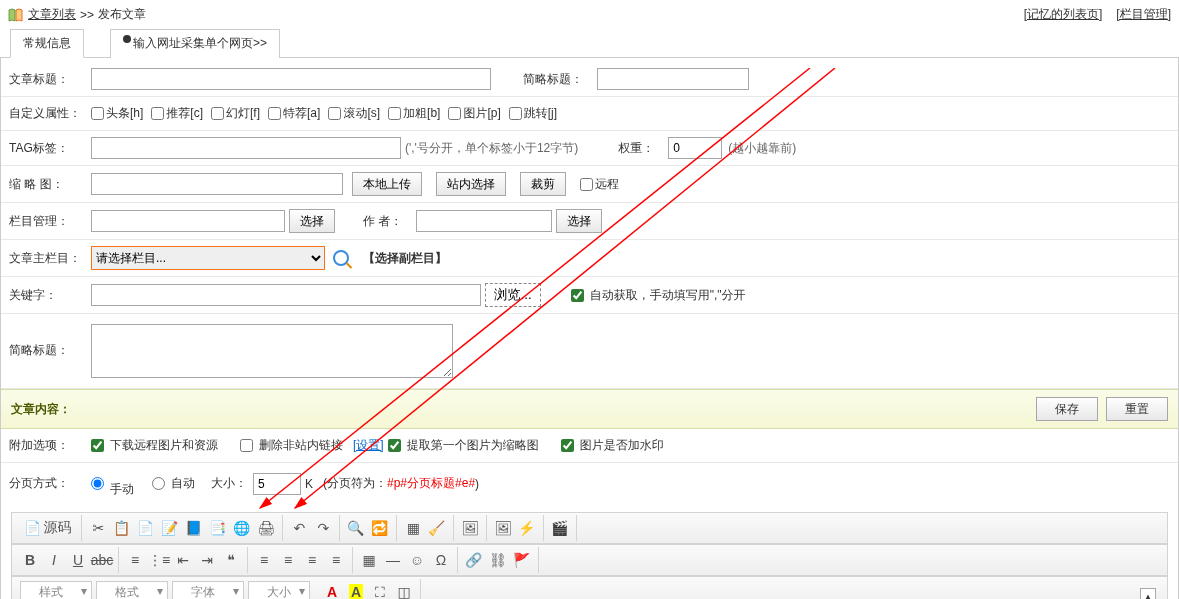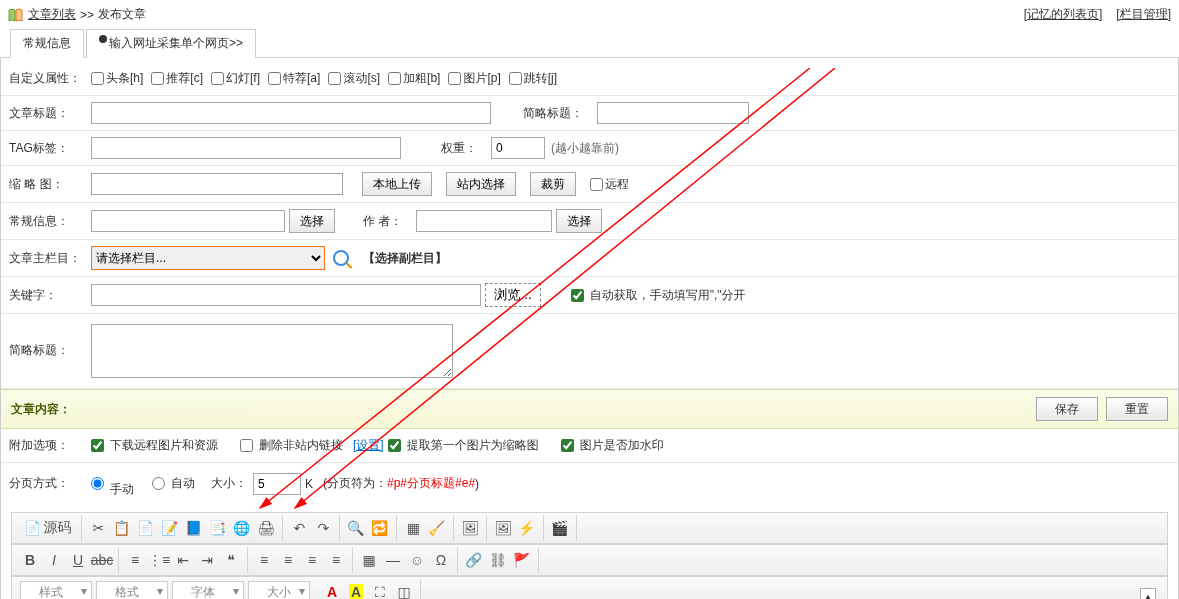--- a/index.html
+++ b/index.html
@@ -2,21 +2,21 @@
 <html><head>
 <meta charset="utf-8">
 <style>
 *{box-sizing:border-box;margin:0;padding:0;}
 body{font-family:"Microsoft YaHei",Arial,sans-serif;font-size:12px;color:#333;background:#fff;width:1179px;position:relative;}
 .breadcrumb{padding:6px 8px;display:flex;align-items:center;justify-content:space-between;}
 .breadcrumb-left{display:flex;align-items:center;gap:4px;}
 .book-icon{width:16px;height:14px;display:inline-block;position:relative;}
 .top-links{display:flex;gap:14px;}
 .top-links a{color:#333;text-decoration:underline;cursor:pointer;}
-.tabs{border-bottom:1px solid #ccc;display:flex;padding-left:10px;}
+.tabs{border-bottom:1px solid #ccc;display:flex;padding-left:10px;gap:24px;}
 .tab{padding:5px 12px;border:1px solid #ccc;border-bottom:none;margin-right:2px;background:#fff;cursor:pointer;margin-bottom:-1px;}
 .tab.active{background:#fff;border-bottom:1px solid #fff;}
 .tab2{display:flex;gap:2px;}
 .bullet{display:inline-block;width:8px;height:8px;background:#333;border-radius:50%;}
 .form-area{border:1px solid #ccc;border-top:none;padding:4px 0 0 0;}
 .row{display:flex;align-items:center;padding:6px 8px;border-bottom:1px solid #e8e8e8;min-height:34px;}
 .row.noborder{border-bottom:none;}
 .label{width:82px;flex-shrink:0;}
 input[type=text]{border:1px solid #a7a6aa;height:22px;padding:1px 4px;font-size:12px;}
 .title-input{width:400px;}
@@ -81,78 +81,79 @@
   <div class="tab active">常规信息</div>
   <div class="tab tab2">
     <span class="bullet"></span>
     <span>输入网址采集单个网页&gt;&gt;</span>
   </div>
 </div>
 
 <div class="form-area">
 
   <div class="row">
-    <span class="label">自定义属性：</span>
-    <span id="attr-list"><span class="attr-item">
-          <input type="checkbox" class="chk" style="">
-          <span>头条[h]</span>
-        </span><span class="attr-item">
-          <input type="checkbox" class="chk" style="">
-          <span>推荐[c]</span>
-        </span><span class="attr-item">
-          <input type="checkbox" class="chk" style="">
-          <span>幻灯[f]</span>
-        </span><span class="attr-item">
-          <input type="checkbox" class="chk" style="">
-          <span>特荐[a]</span>
-        </span><span class="attr-item">
-          <input type="checkbox" class="chk" style="">
-          <span>滚动[s]</span>
-        </span><span class="attr-item">
-          <input type="checkbox" class="chk" style="">
-          <span>加粗[b]</span>
-        </span><span class="attr-item">
-          <input type="checkbox" class="chk" style="">
-          <span>图片[p]</span>
-        </span><span class="attr-item">
-          <input type="checkbox" class="chk" style="">
-          <span>跳转[j]</span>
-        </span></span>
-  </div>
-
-  <div class="row">
     <span class="label">文章标题：</span>
     <input type="text" class="title-input" style="">
     <span class="sep"></span>
     <span>简略标题：</span>
     <input type="text" class="short-input ml" style="">
   </div>
 
   <div class="row">
+    <span class="label">自定义属性：</span>
+    <span id="attr-list"><span class="attr-item">
+          <input type="checkbox" class="chk" style="">
+          <span>头条[h]</span>
+        </span><span class="attr-item">
+          <input type="checkbox" class="chk" style="">
+          <span>推荐[c]</span>
+        </span><span class="attr-item">
+          <input type="checkbox" class="chk" style="">
+          <span>幻灯[f]</span>
+        </span><span class="attr-item">
+          <input type="checkbox" class="chk" style="">
+          <span>特荐[a]</span>
+        </span><span class="attr-item">
+          <input type="checkbox" class="chk" style="">
+          <span>滚动[s]</span>
+        </span><span class="attr-item">
+          <input type="checkbox" class="chk" style="">
+          <span>加粗[b]</span>
+        </span><span class="attr-item">
+          <input type="checkbox" class="chk" style="">
+          <span>图片[p]</span>
+        </span><span class="attr-item">
+          <input type="checkbox" class="chk" style="">
+          <span>跳转[j]</span>
+        </span></span>
+  </div>
+
+  <div class="row">
     <span class="label">TAG标签：</span>
     <input type="text" class="tag-input" style="">
+    <span class="hint" style="margin-left:4px;">(','号分开，单个标签小于12字节)</span>
     <span class="ml" style="margin-left:40px;">权重：</span>
     <input type="text" class="num-input ml" value="0" style="">
     <span class="hint" style="margin-left:6px;">(越小越靠前)</span>
   </div>
 
   <div class="row">
     <span class="label">缩 略 图：</span>
     <input type="text" class="thumb-input" style="">
-    <button class="btn ml" style="margin-left:19px;">本地上传</button>
+    <button class="btn ml" style="margin-left:9px;">本地上传</button>
     <button class="btn ml">站内选择</button>
     <button class="btn ml">裁剪</button>
     <span class="attr-item ml">
         <input type="checkbox" class="chk" style="">
         <span>远程</span>
       </span>
   </div>
 
   <div class="row">
-    <span class="label">常规信息：</span>
+    <span class="label">栏目管理：</span>
     <input type="text" class="src-input" style="">
     <button class="btn" style="margin-left:4px;">选择</button>
     <span class="ml" style="margin-left:28px;">作  者：</span>
     <input type="text" class="src-input ml" style="width: 136px;">
     <button class="btn" style="margin-left:4px;">选择</button>
   </div>
 
   <div class="row">
     <span class="label">文章主栏目：</span>
     <select class="col-select">

